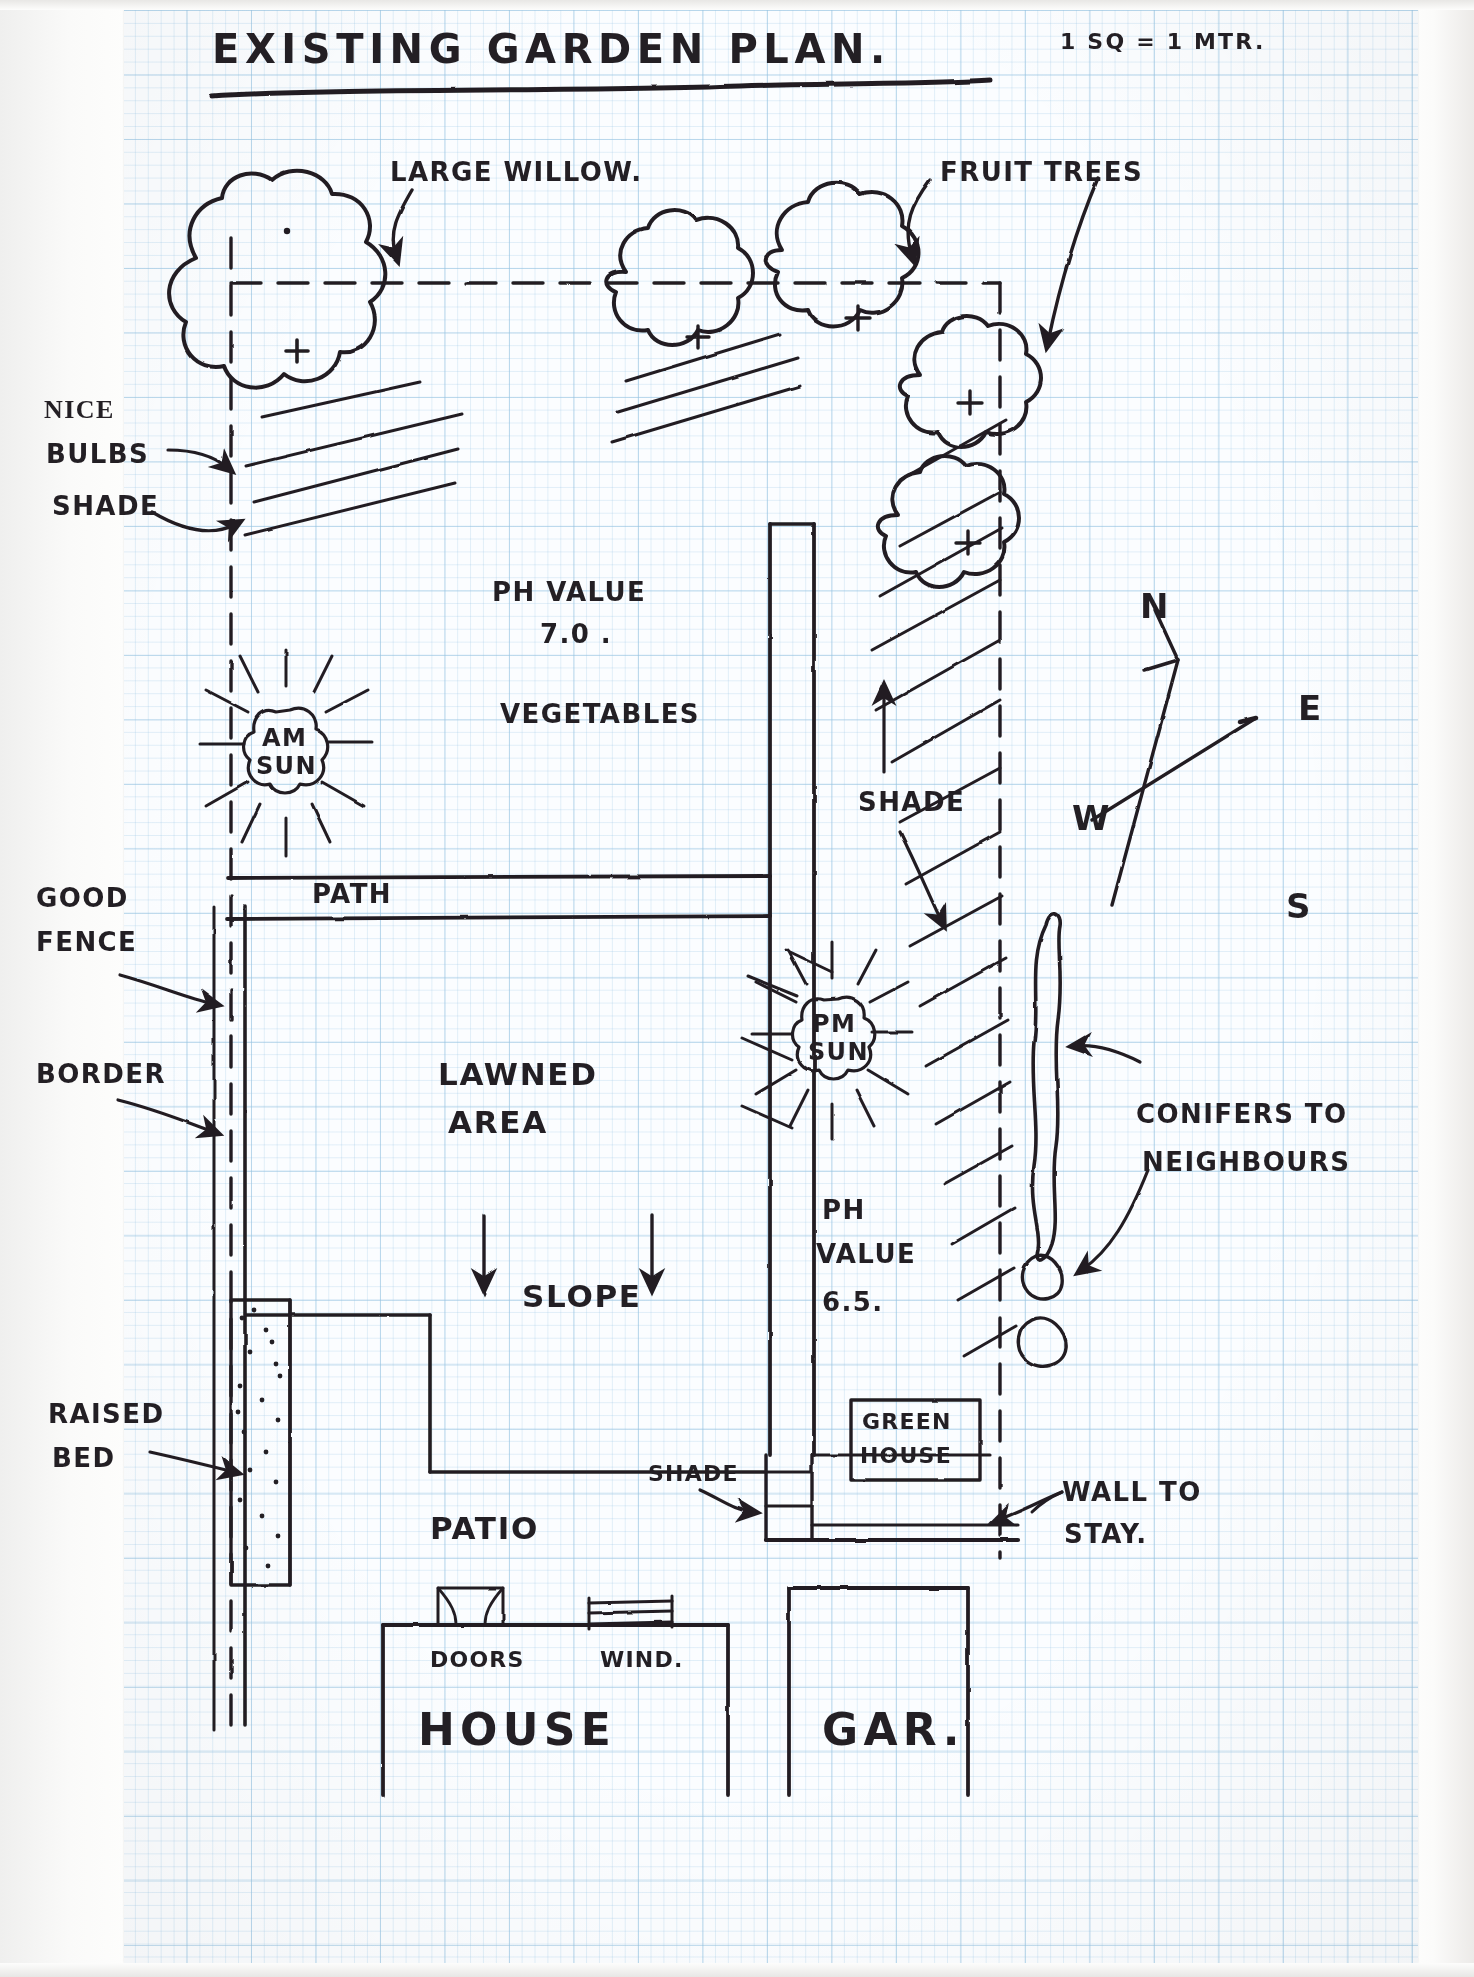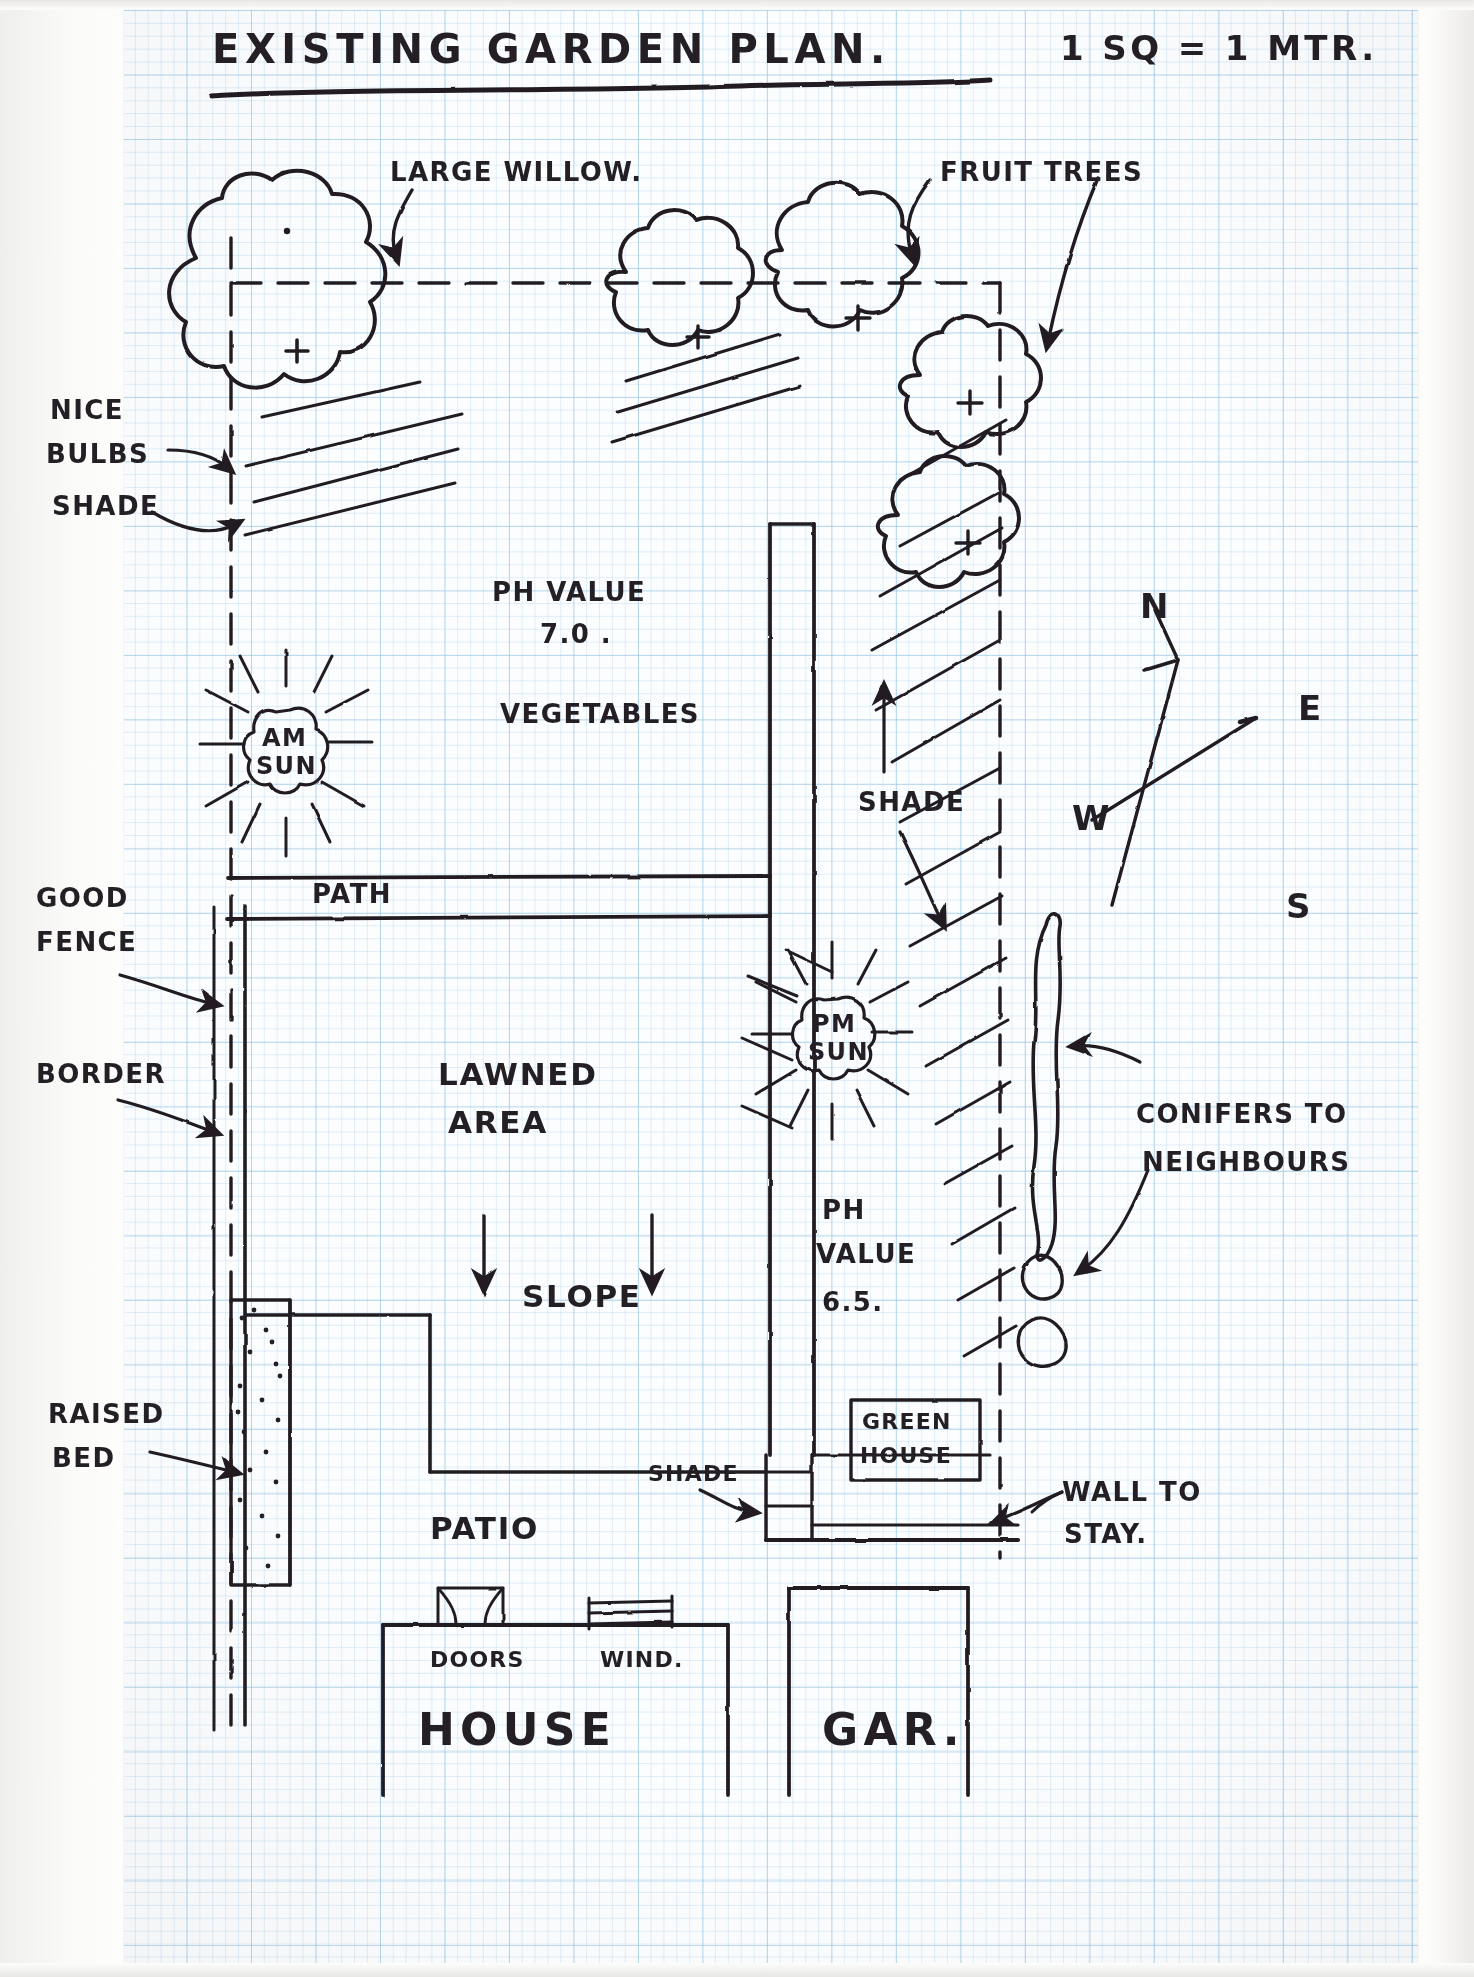--- a/index.html
+++ b/index.html
@@ -360,26 +360,26 @@
       <circle cx="246" cy="1548" r="2.4"></circle>
         <circle cx="268" cy="1566" r="2.4"></circle>
       <circle cx="254" cy="1310" r="2.4"></circle>
         <circle cx="272" cy="1342" r="2.4"></circle>
       <circle cx="238" cy="1412" r="2.4"></circle>
         <circle cx="280" cy="1376" r="2.4"></circle>
     </g>
   </svg>
 
   <div class="hand ttl" style="left:212px;top:28px;">EXISTING GARDEN PLAN.</div>
-  <div class="hand ttl" style="left:1060px;top:30px;font-size:34px;letter-spacing:.10em;">1 SQ = 1 MTR.</div>
+  <div class="hand ttl" style="left:1060px;top:30px;font-size:22px;letter-spacing:.10em;">1 SQ = 1 MTR.</div>
 
   <div class="hand lbl" style="left:390px;top:158px;">LARGE WILLOW.</div>
   <div class="hand lbl" style="left:940px;top:158px;">FRUIT TREES</div>
 
-  <div class="hand lbl" style="left:50px;top:396px;">NICE</div>
+  <div class="hand lbl" style="left:44px;top:396px;font-family:Liberation Serif, serif;">NICE</div>
   <div class="hand lbl" style="left:46px;top:440px;">BULBS</div>
   <div class="hand lbl" style="left:52px;top:492px;">SHADE</div>
 
   <div class="hand lbl" style="left:492px;top:578px;">PH VALUE</div>
   <div class="hand lbl" style="left:540px;top:620px;">7.0 .</div>
   <div class="hand lbl" style="left:500px;top:700px;">VEGETABLES</div>
 
   <div class="hand lbl-xs" style="left:262px;top:726px;">AM</div>
   <div class="hand lbl-xs" style="left:256px;top:754px;">SUN</div>
 

